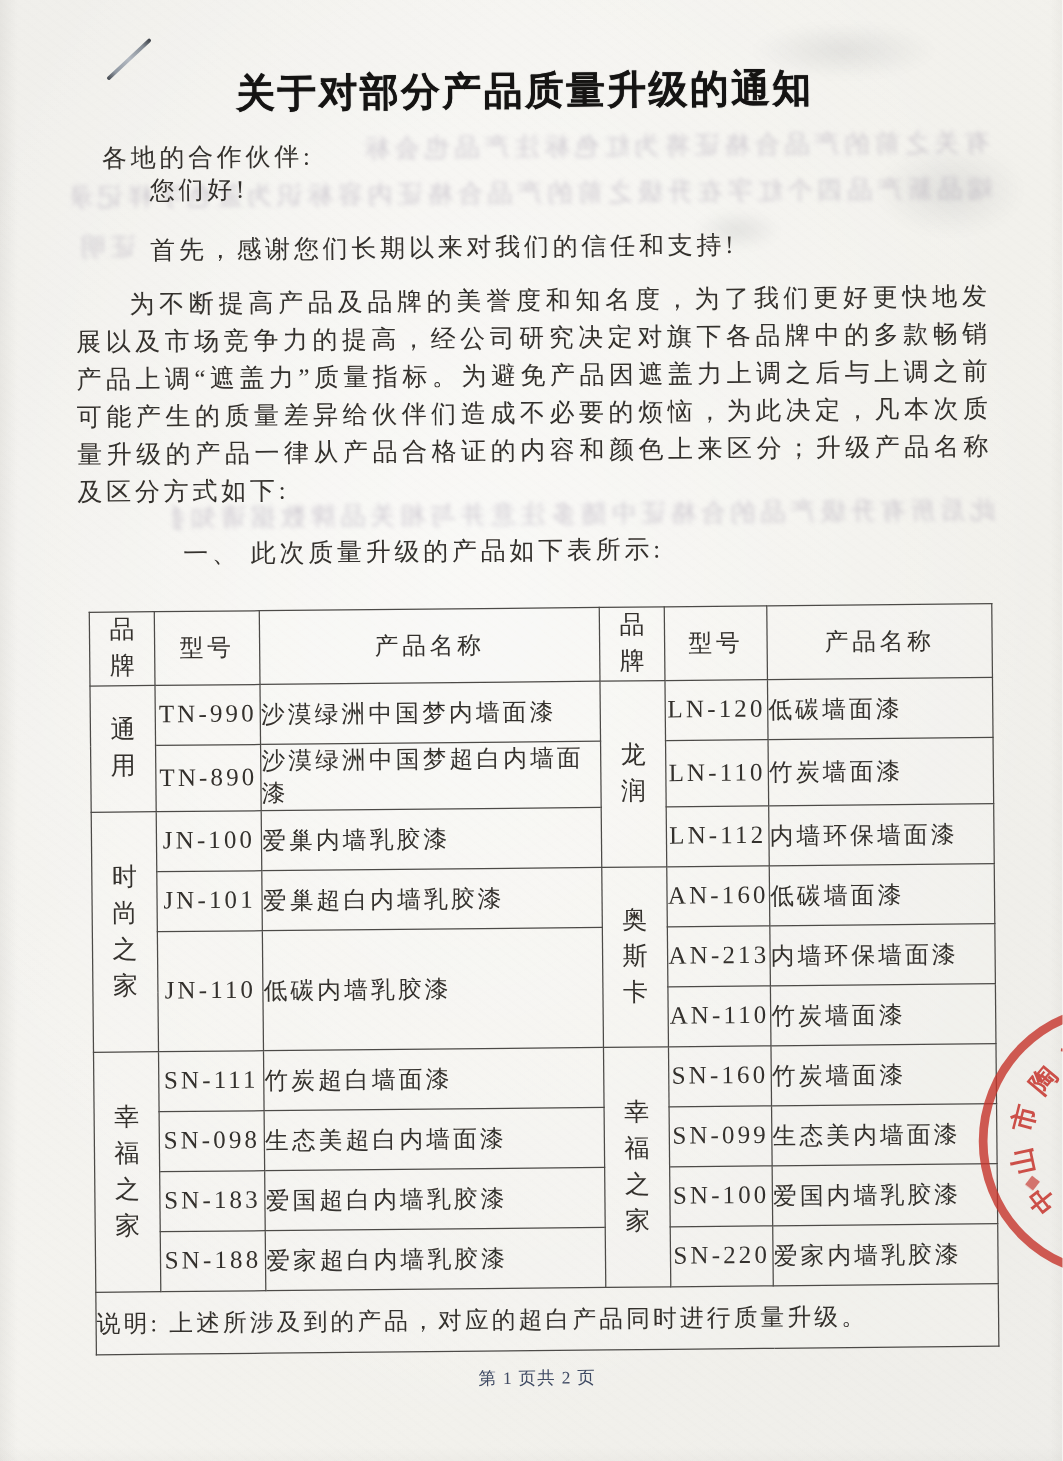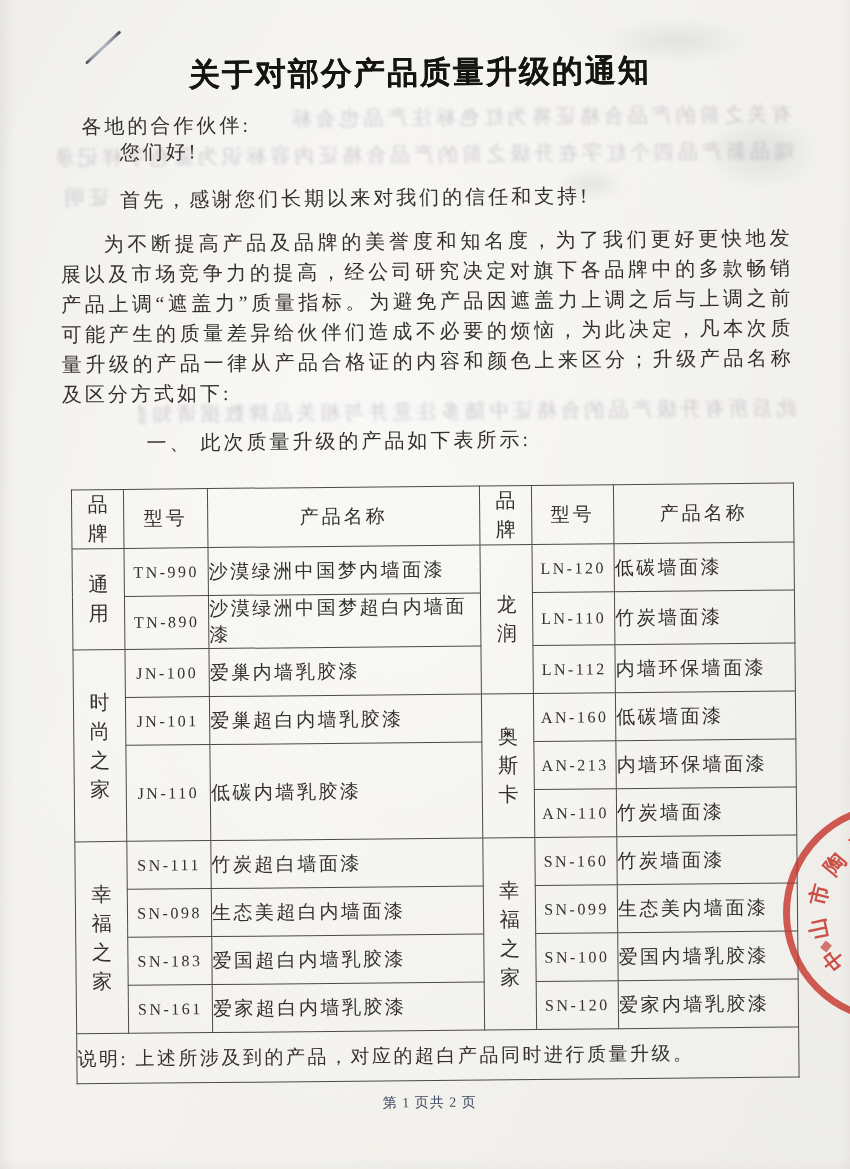--- a/index.html
+++ b/index.html
@@ -69,21 +69,21 @@
   col.c-model-r { width:82px; }  col.c-name-r  { width:180px; }
 
   tr.hdr   { height:50px; }
   tr.data  { height:48px; }
   tr.note-row { height:50px; }
 
   th.h-model, th.h-name { font-size:19px; letter-spacing:3px; text-align:center; }
   td.brand, th.h-brand { text-align:center; vertical-align:middle; }
   .vert { display:inline-block; width:1.15em; word-break:break-all;
     line-height:29px; font-size:20px; letter-spacing:0; text-align:center; }
-  td.model { text-align:center; font-size:16px; letter-spacing:2.5px;
+  td.model { text-align:center; font-size:20px; letter-spacing:2.5px;
     font-family:"Liberation Serif","DejaVu Serif",serif; }
   td.pname { text-align:left; padding-left:11px; font-size:19px; letter-spacing:2.5px; }
   td.note-cell { font-size:19px; letter-spacing:2.5px; padding-left:9px; text-align:left; }
 
   .page-footer { position:absolute; left:0; top:1094px; width:850px; text-align:center;
     font-size:14px; letter-spacing:1px; color:#3f4a63; }
 
   
   .pencil-mark { position:absolute; left:86px; top:62px; width:47px; height:3px;
     transform: rotate(-43deg); transform-origin: left center; border-radius:2px;
@@ -202,23 +202,23 @@
       <td class="model">SN-099</td>
       <td class="pname">生态美内墙面漆</td>
     </tr>
     <tr class="data">
       <td class="model">SN-183</td>
       <td class="pname">爱国超白内墙乳胶漆</td>
       <td class="model">SN-100</td>
       <td class="pname">爱国内墙乳胶漆</td>
     </tr>
     <tr class="data">
-      <td class="model">SN-161</td>
+      <td class="model">SN-188</td>
       <td class="pname">爱家超白内墙乳胶漆</td>
-      <td class="model">SN-120</td>
+      <td class="model">SN-220</td>
       <td class="pname">爱家内墙乳胶漆</td>
     </tr>
     <tr class="note-row">
       <td class="note-cell" colspan="6">说明: 上述所涉及到的产品，对应的超白产品同时进行质量升级。</td>
     </tr>
   </tbody>
     </table>
 
   <div class="page-footer">第 1 页共 2 页</div>
 </div>

